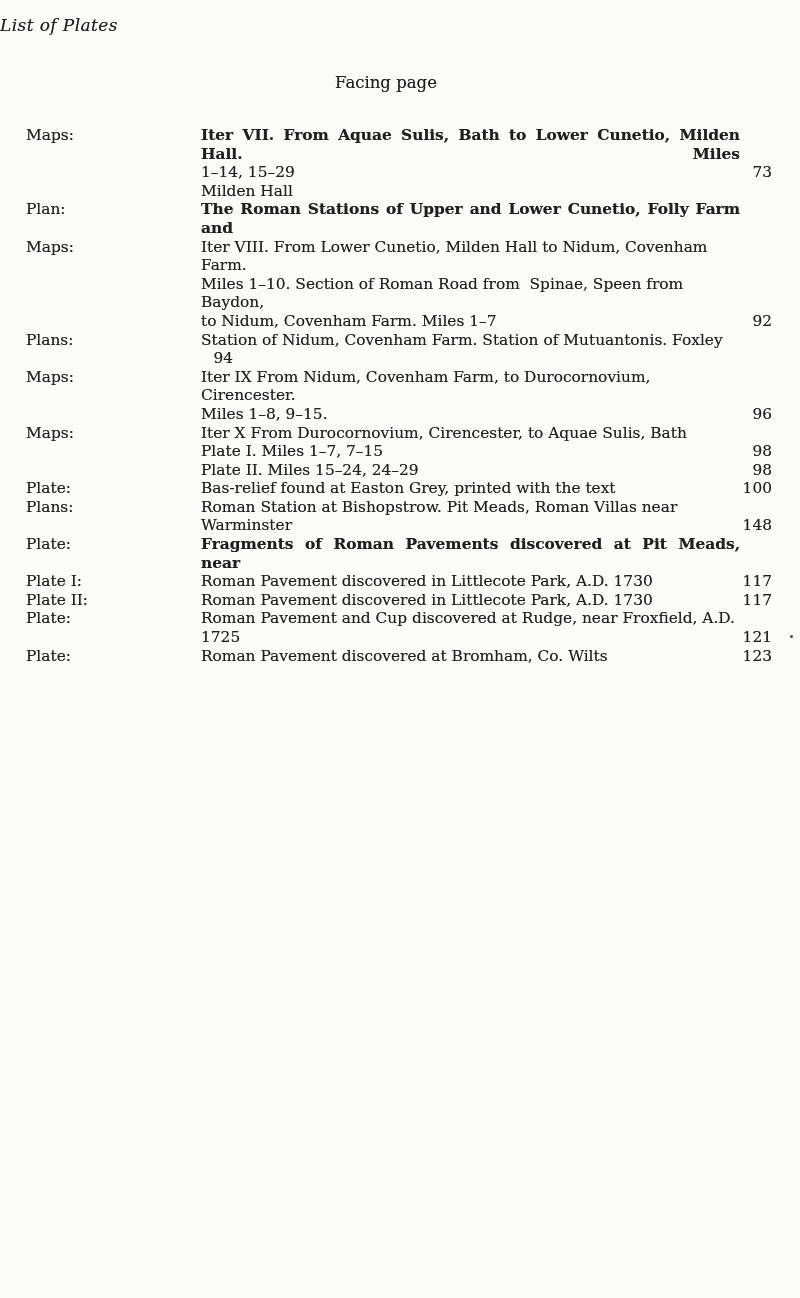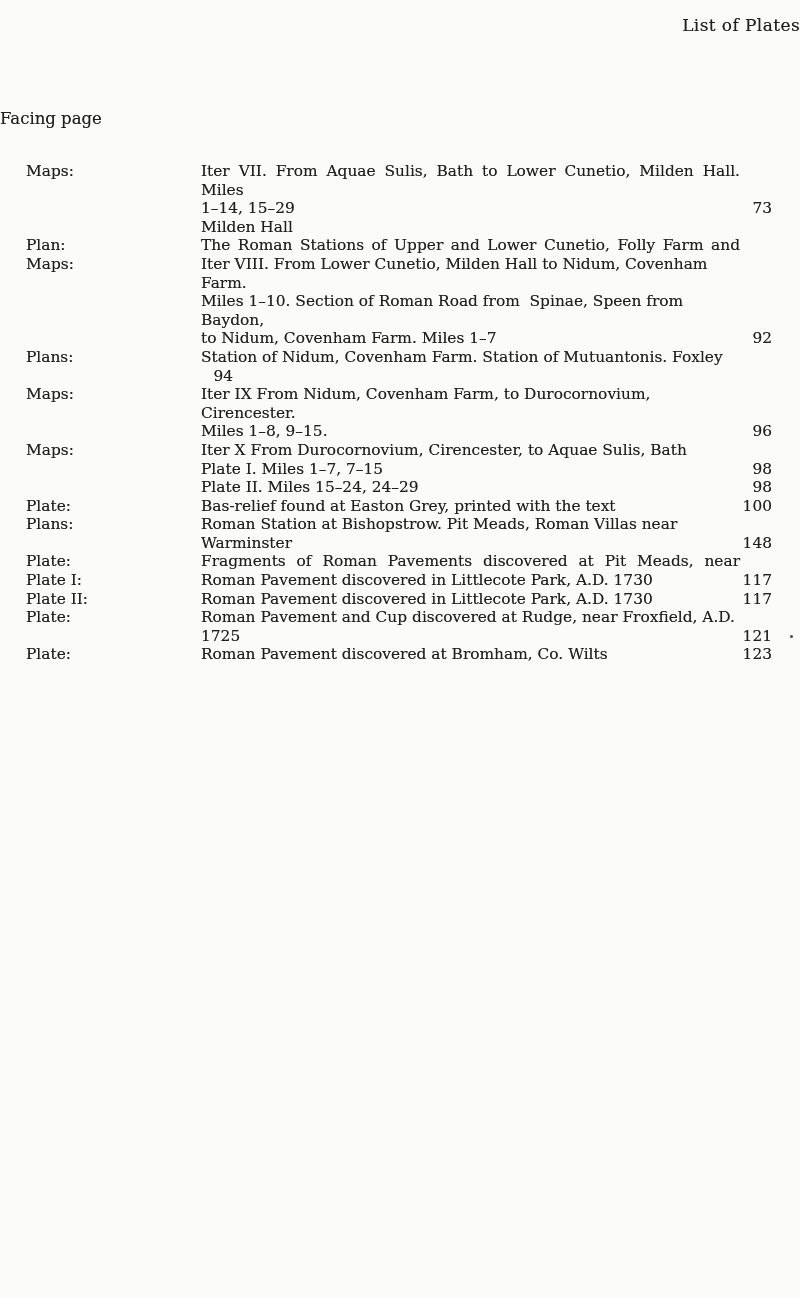--- a/index.html
+++ b/index.html
@@ -7,30 +7,31 @@
     width: 800px;
     height: 1298px;
     background: #fbfbf9;
     color: #1f1f1f;
     font-family: "DejaVu Serif", serif;
     position: relative;
     overflow: hidden;
     text-shadow: 0 0 0.5px rgba(30,30,30,0.55);
   }
   .page-title {
-    text-align: right;
+    text-align: left;
+    font-style: italic;
     font-size: 17px;
     line-height: 22px;
     padding-top: 14px;
     letter-spacing: 0.4px;
   }
   .facing-page {
-    text-align: left;
+    text-align: center;
     padding-right: 28px;
-    margin-top: 72px;
+    margin-top: 36px;
     font-size: 16.5px;
     line-height: 21px;
   }
   .plates {
     margin-top: 33px;
     padding-left: 26px;
     font-size: 15.4px;
   }
   .row {
     display: flex;
@@ -40,20 +41,21 @@
     flex: 0 0 175px;
     width: 175px;
   }
   .cell-text {
     flex: 1 1 auto;
     white-space: pre-wrap;
   }
   .cell-text.justify {
     text-align: justify;
     text-align-last: justify;
+    font-weight: bold;
   }
   .cell-page {
     flex: 0 0 60px;
     width: 60px;
     box-sizing: border-box;
     padding-right: 28px;
     text-align: right;
   }
   .scan-dot {
     position: absolute;

